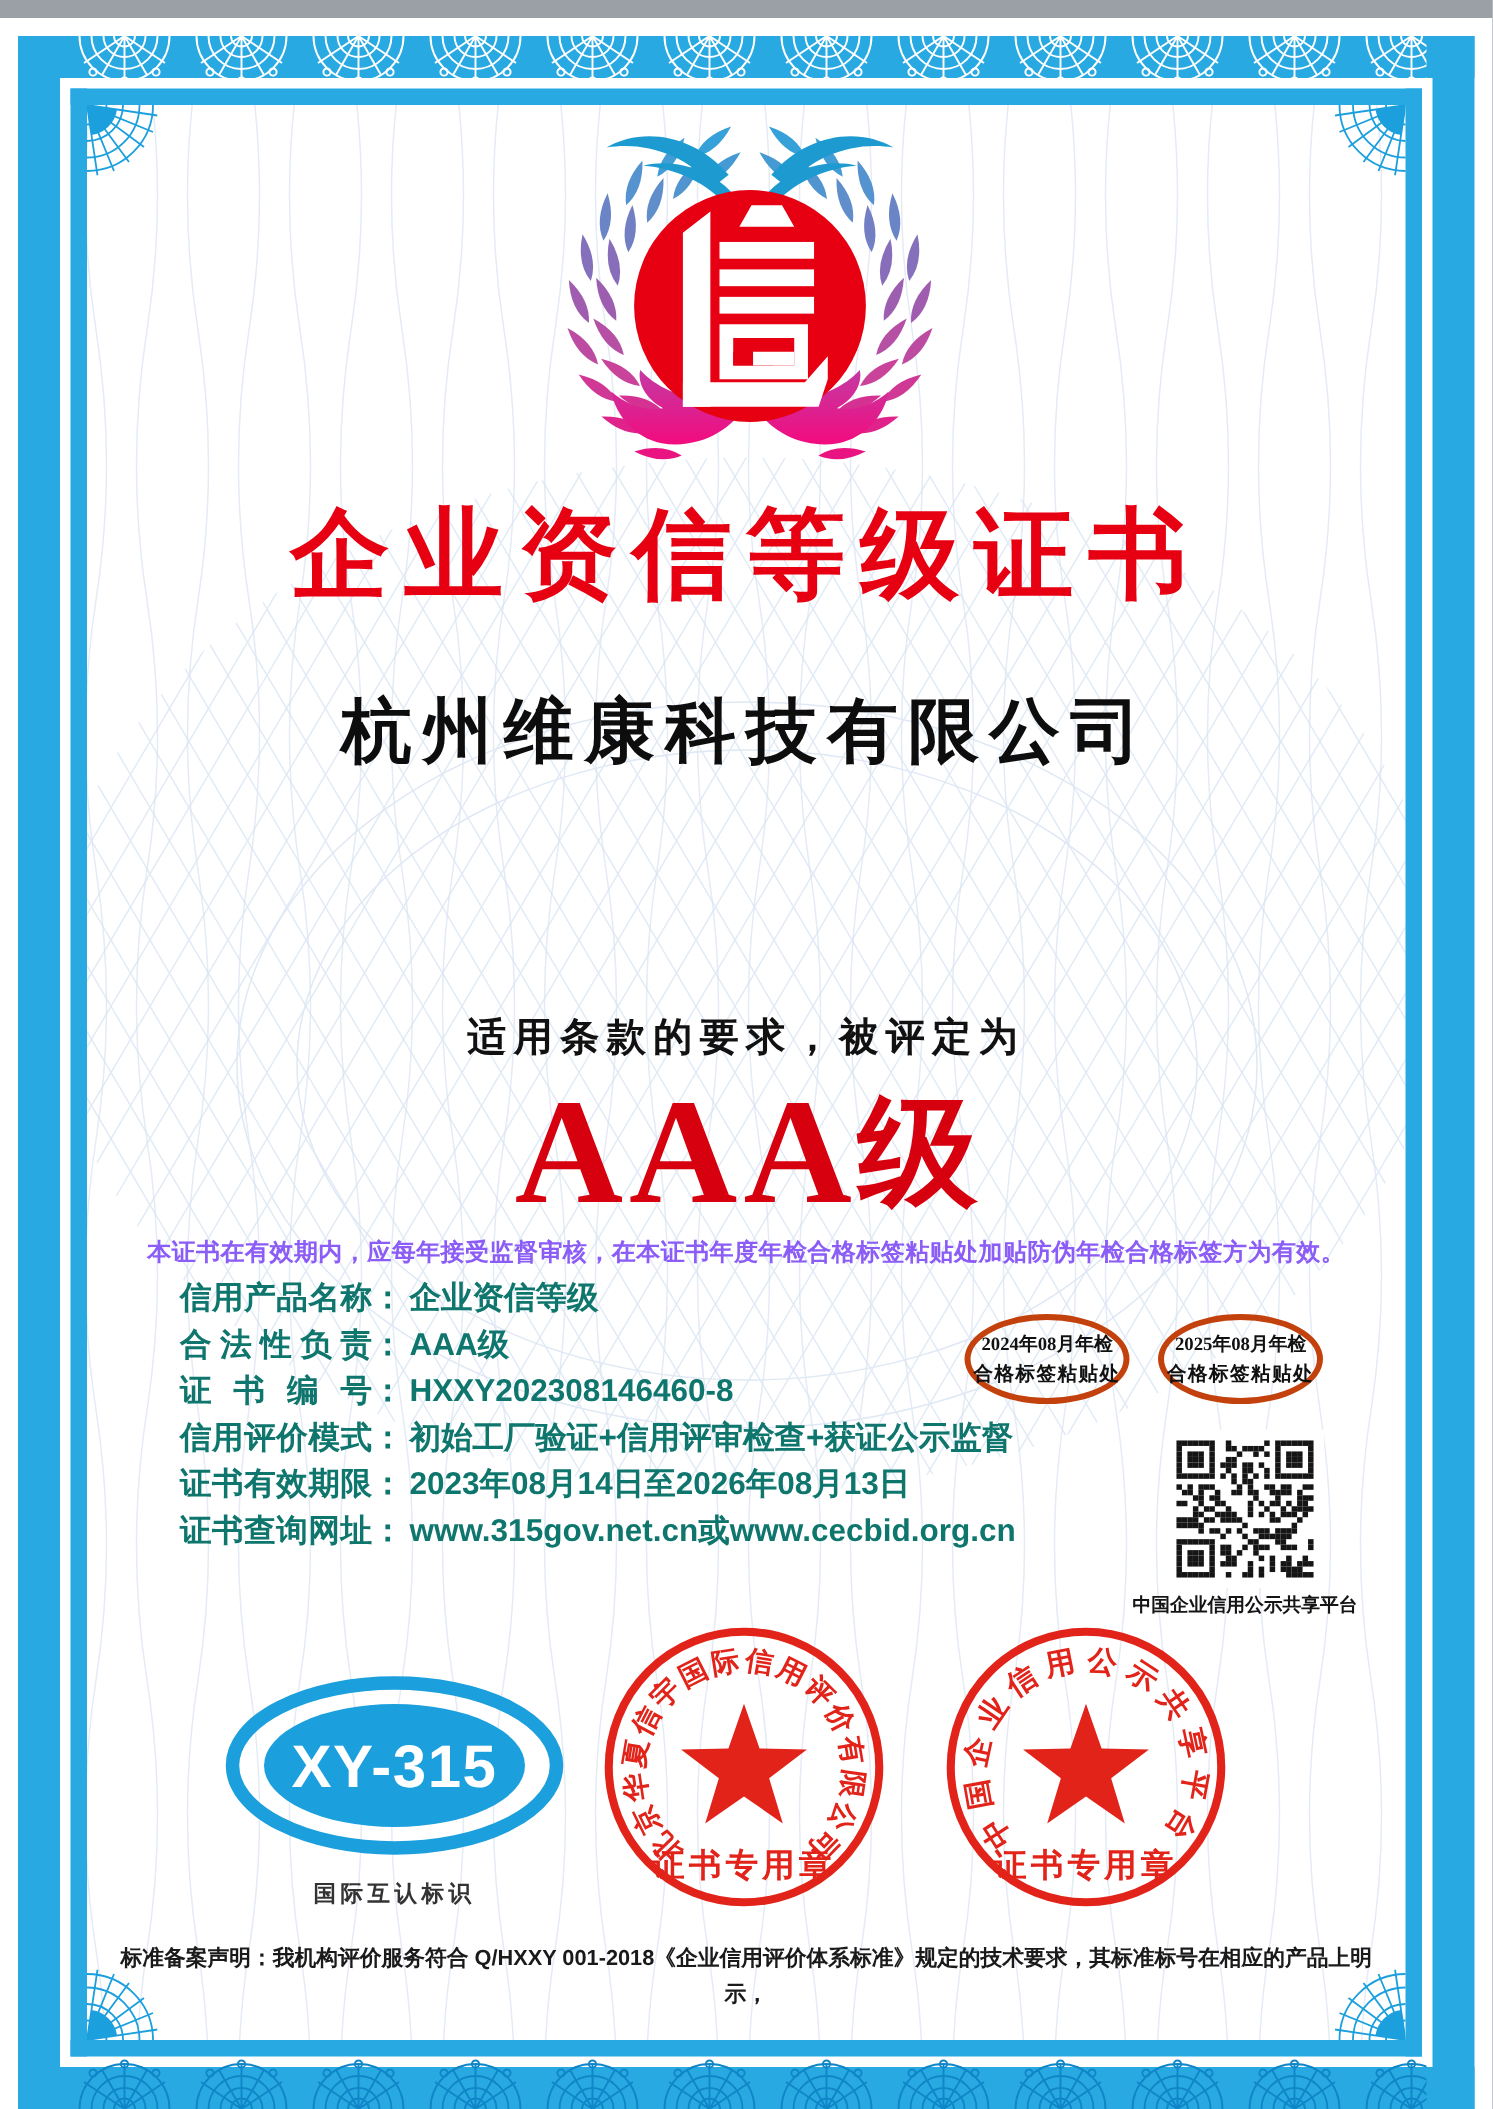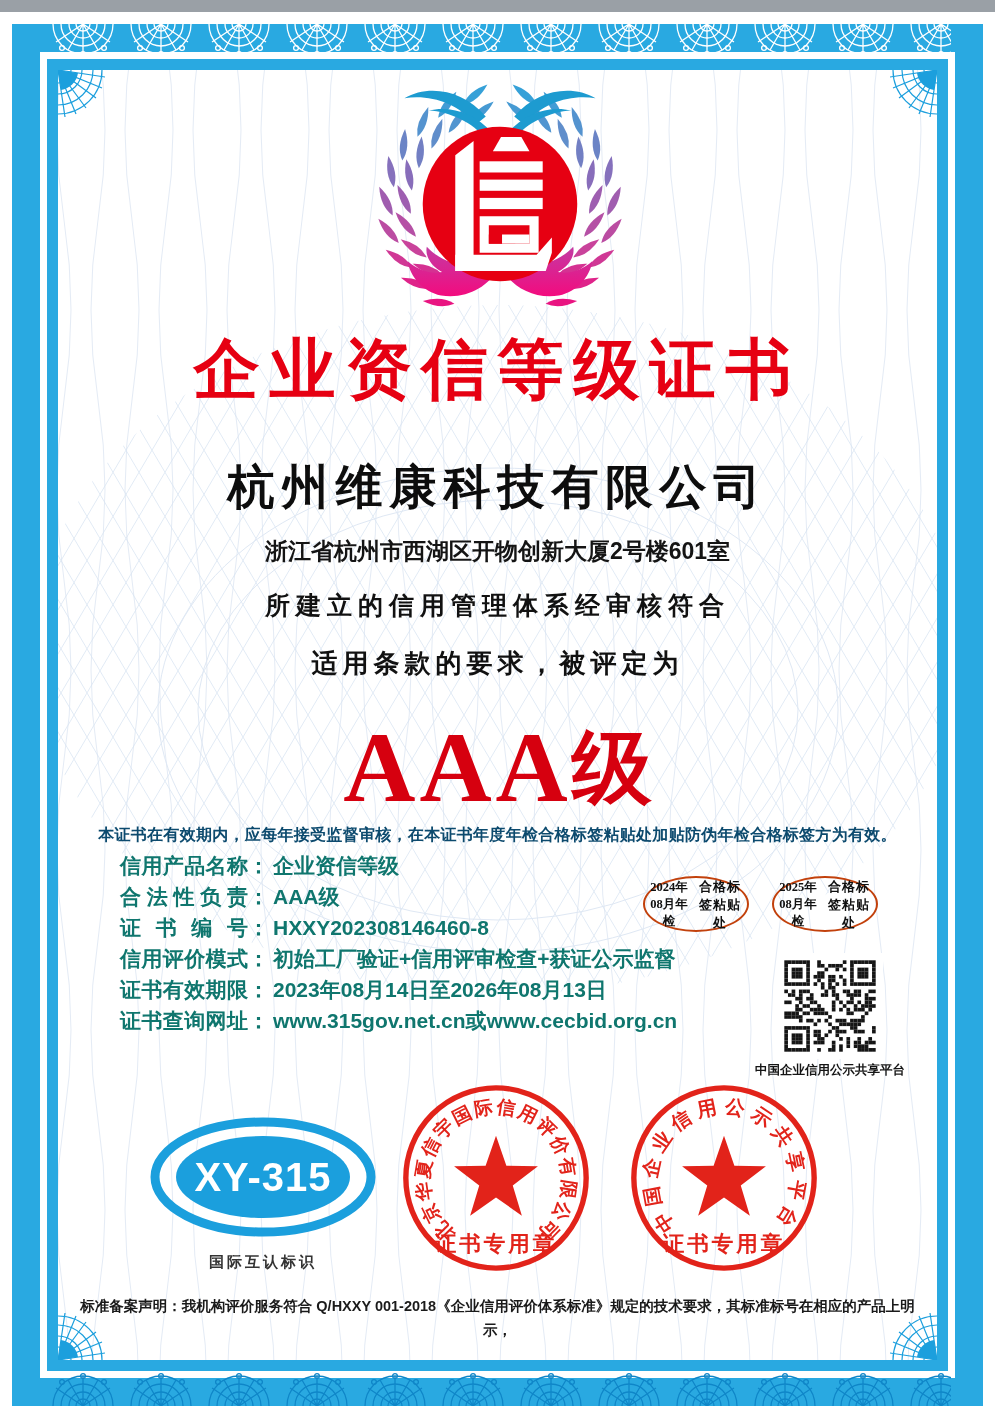--- a/index.html
+++ b/index.html
@@ -7,33 +7,33 @@
         font-family:"Liberation Sans","DejaVu Sans",sans-serif;color:#111;}
   .abs{position:absolute;}
   .ctr{left:0;right:0;text-align:center;}
   svg{display:block;}
   
   .title{top:318px;font-size:66px;font-weight:900;letter-spacing:10px;color:#E60012;line-height:1.2;}
   .company{top:444px;font-size:47px;font-weight:900;letter-spacing:7px;color:#0d0d0d;}
   .address{top:524px;font-size:23px;font-weight:600;color:#141414;}
   .stmt1{top:577px;font-size:25px;font-weight:600;letter-spacing:6px;}
   .stmt2{top:619px;font-size:26px;font-weight:600;letter-spacing:1px;}
-  .stmt3{top:634px;font-size:26px;font-weight:600;letter-spacing:5px;}
+  .stmt3{top:662px;font-size:26px;font-weight:600;letter-spacing:5px;}
   .grade{top:698px;color:#D6000F;}
   .grade .latin{font-family:"Liberation Serif","DejaVu Serif",serif;font-size:100px;font-weight:700;letter-spacing:4px;}
   .grade .cn{font-size:80px;font-weight:900;vertical-align:6px;}
-  .notice{top:813px;font-size:16px;font-weight:600;letter-spacing:.3px;color:#0c4a6e;}
+  .notice{top:813px;font-size:16px;font-weight:600;letter-spacing:.3px;color:#8b5cf6;}
   
   .details{left:120px;top:838px;font-size:21px;font-weight:700;color:#0f766e;}
   .details .row{display:flex;align-items:baseline;height:31px;line-height:31px;white-space:nowrap;}
   .details .lbl{display:inline-block;width:128px;text-align:justify;text-align-last:justify;}
   .details .colon{margin-right:4px;}
   
-  .badge{width:102px;height:52px;border:2px solid #c2410c;border-radius:50%;
-         display:flex;align-items:center;justify-content:center;
+  .badge{width:102px;height:52px;border:4px solid #c2410c;border-radius:50%;
+         display:flex;flex-direction:column;align-items:center;justify-content:center;
          font-family:"Liberation Serif","DejaVu Serif",serif;color:#111;background:transparent;text-align:center;}
   .badge .l1{font-size:12.5px;font-weight:700;}
   .badge .l2{font-size:13px;font-weight:700;letter-spacing:1px;margin-top:2px;}
   .b1{left:643px;top:864px;} .b2{left:772px;top:864px;}
   
   .qr{left:777px;top:941px;}
   .qr-caption{left:742px;top:1050px;width:176px;text-align:center;font-size:12.5px;font-weight:700;color:#151515;}
   
   .xy315{left:147px;top:1103px;}
   .xy315-caption{left:147px;top:1241px;width:232px;text-align:center;font-size:15px;font-weight:600;letter-spacing:3px;color:#333;}
@@ -356,22 +356,20 @@
       <rect x="100" y="96" width="62" height="11"></rect>
       <rect x="100" y="114" width="62" height="11"></rect>
       <path fill-rule="evenodd" d="M100,132 H158 V168 H100 Z M109,141 H149 V159 H109 Z"></path>
       <rect x="109" y="150" width="26" height="9" fill="#E60012"></rect>
       <rect x="122" y="150" width="27" height="9"></rect>
     </g>
   </svg>
 
   <div class="abs ctr title">企业资信等级证书</div>
   <div class="abs ctr company">杭州维康科技有限公司</div>
-  <div class="abs ctr address">浙江省杭州市西湖区开物创新大厦2号楼601室</div>
-  <div class="abs ctr stmt1">所建立的信用管理体系经审核符合</div>
   <div class="abs ctr stmt3">适用条款的要求，被评定为</div>
 
   <div class="abs ctr grade">
     <span class="latin">AAA</span><span class="cn">级</span>
   </div>
 
   <div class="abs ctr notice">本证书在有效期内，应每年接受监督审核，在本证书年度年检合格标签粘贴处加贴防伪年检合格标签方为有效。</div>
 
   <div class="abs details">
     <div class="row">

